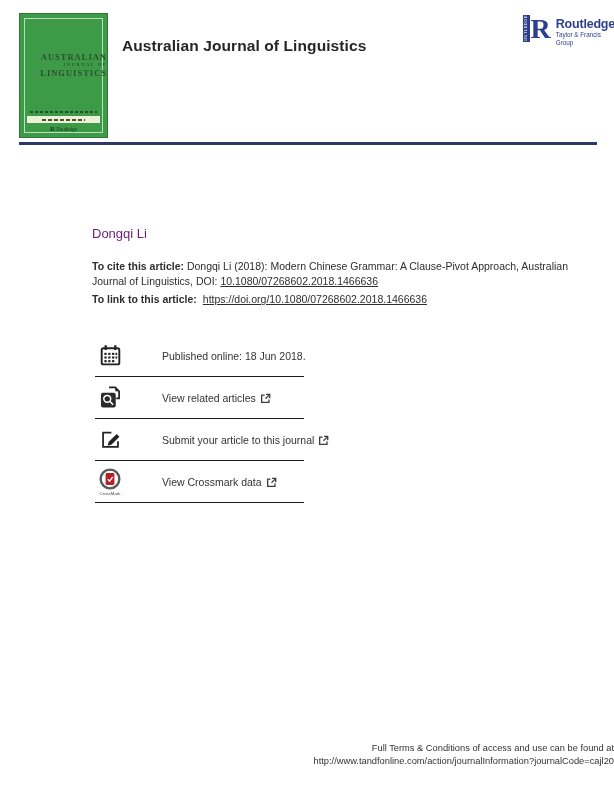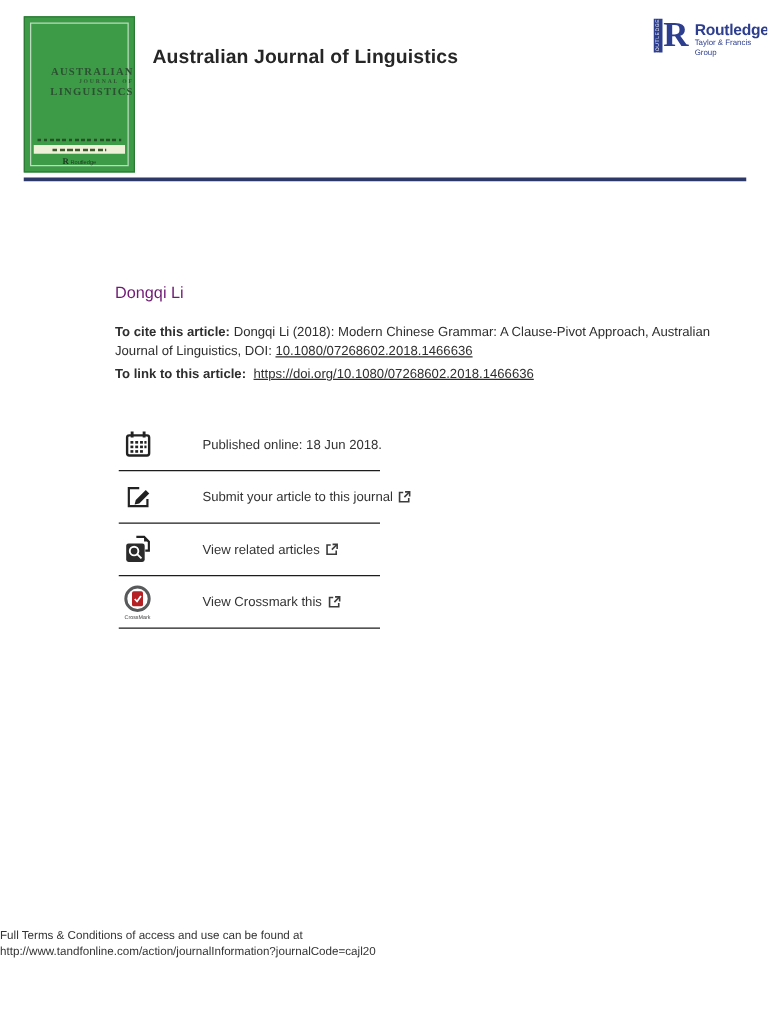--- a/index.html
+++ b/index.html
@@ -56,21 +56,21 @@
 
   
   .actions { position:absolute; left:95px; top:335px; width:209px; }
   .action-row { height:42px; display:flex; align-items:center; border-bottom:1.5px solid #1c1c1c; }
   .action-icon { width:24px; margin-left:3px; display:flex; flex-direction:column; align-items:center; flex:0 0 24px; }
   .action-label { margin-left:7px; font-size:10.5px; color:#333; white-space:nowrap;padding-left:33px; }
   .ext { margin-left:4px; position:relative; top:1px; }
   .cm-caption { font-size:4.3px; color:#454545; line-height:5px; margin-top:1px; }
 
   
-  .footer { position:absolute; left:0; right:0; top:742px; text-align:left; font-size:9.3px;
+  .footer { position:absolute; left:0; right:0; top:742px; text-align:right; font-size:9.3px;
             line-height:13px; color:#333; }
   .footer a { color:#333; text-decoration:none; }
 </style>
 </head>
 <body>
 
 <div class="page">
 
   <div class="cover">
     <div class="cover-frame"></div>
@@ -128,74 +128,74 @@
               <rect x="9.6" y="16.8" width="2.4" height="2.2"></rect>
               <rect x="13.6" y="16.8" width="2.4" height="2.2"></rect>
           </g>
         </svg>
       </span>
       <span class="action-label">Published online: 18 Jun 2018.</span>
     </div>
 
     <div class="action-row">
       <span class="action-icon">
+        <svg width="21" height="23" viewBox="0 0 22 24">
+          <path d="M9.5 1.5 h6.5 l4 4 V13 H17" fill="#fff" stroke="#222" stroke-width="1.8"></path>
+          <path d="M16 1.5 l4 4 h-4 z" fill="#222"></path>
+          <rect x="1" y="7" width="15.5" height="15.5" rx="2" fill="#2b2b2b"></rect>
+          <circle cx="7.6" cy="13.4" r="3.6" fill="none" stroke="#fff" stroke-width="1.6"></circle>
+          <path d="M10.2 16 l3.6 3.6" stroke="#fff" stroke-width="1.6"></path>
+        </svg>
+      </span>
+      <span class="action-label">View related articles</span>
+      <span class="ext">
+        <svg width="11" height="11" viewBox="0 0 12 12">
+          <path d="M5 2.2 H1.8 V10.2 H9.8 V7" fill="none" stroke="#3c3c3c" stroke-width="1.4"></path>
+          <path d="M6.6 1.6 H10.6 V5.6" fill="none" stroke="#3c3c3c" stroke-width="1.4"></path>
+          <path d="M10.2 2 L6 6.2" stroke="#3c3c3c" stroke-width="1.4"></path>
+        </svg>
+      </span>
+    </div>
+
+    <div class="action-row">
+      <span class="action-icon">
         <svg width="21" height="21" viewBox="0 0 24 24">
           <path d="M20.5 14 V20.5 H3.5 V4 H13" fill="none" stroke="#222" stroke-width="2"></path>
           <path d="M9.8 14.8 L19 5.6 L22.2 8.8 L13 18 L8.8 19 Z" fill="#222"></path>
         </svg>
       </span>
       <span class="action-label">Submit your article to this journal</span>
       <span class="ext">
         <svg width="11" height="11" viewBox="0 0 12 12">
           <path d="M5 2.2 H1.8 V10.2 H9.8 V7" fill="none" stroke="#3c3c3c" stroke-width="1.4"></path>
           <path d="M6.6 1.6 H10.6 V5.6" fill="none" stroke="#3c3c3c" stroke-width="1.4"></path>
           <path d="M10.2 2 L6 6.2" stroke="#3c3c3c" stroke-width="1.4"></path>
         </svg>
       </span>
     </div>
 
     <div class="action-row">
       <span class="action-icon">
-        <svg width="21" height="23" viewBox="0 0 22 24">
-          <path d="M9.5 1.5 h6.5 l4 4 V13 H17" fill="#fff" stroke="#222" stroke-width="1.8"></path>
-          <path d="M16 1.5 l4 4 h-4 z" fill="#222"></path>
-          <rect x="1" y="7" width="15.5" height="15.5" rx="2" fill="#2b2b2b"></rect>
-          <circle cx="7.6" cy="13.4" r="3.6" fill="none" stroke="#fff" stroke-width="1.6"></circle>
-          <path d="M10.2 16 l3.6 3.6" stroke="#fff" stroke-width="1.6"></path>
-        </svg>
-      </span>
-      <span class="action-label">View related articles</span>
+        <svg width="22" height="22" viewBox="0 0 24 24">
+          <circle cx="12" cy="12" r="10.2" fill="#fff" stroke="#58595b" stroke-width="2.6"></circle>
+          <rect x="7.2" y="5.4" width="9.6" height="13.2" rx="1.6" fill="#b52025"></rect>
+          <path d="M9.6 12.2 l2 2.2 L15 9.6" stroke="#fff" stroke-width="1.5" fill="none"></path>
+        </svg>
+        <span class="cm-caption">CrossMark</span>
+      </span>
+      <span class="action-label">View Crossmark data</span>
       <span class="ext">
         <svg width="11" height="11" viewBox="0 0 12 12">
           <path d="M5 2.2 H1.8 V10.2 H9.8 V7" fill="none" stroke="#3c3c3c" stroke-width="1.4"></path>
           <path d="M6.6 1.6 H10.6 V5.6" fill="none" stroke="#3c3c3c" stroke-width="1.4"></path>
           <path d="M10.2 2 L6 6.2" stroke="#3c3c3c" stroke-width="1.4"></path>
         </svg>
       </span>
     </div>
 
-    <div class="action-row">
-      <span class="action-icon">
-        <svg width="22" height="22" viewBox="0 0 24 24">
-          <circle cx="12" cy="12" r="10.2" fill="#fff" stroke="#58595b" stroke-width="2.6"></circle>
-          <rect x="7.2" y="5.4" width="9.6" height="13.2" rx="1.6" fill="#b52025"></rect>
-          <path d="M9.6 12.2 l2 2.2 L15 9.6" stroke="#fff" stroke-width="1.5" fill="none"></path>
-        </svg>
-        <span class="cm-caption">CrossMark</span>
-      </span>
-      <span class="action-label">View Crossmark this</span>
-      <span class="ext">
-        <svg width="11" height="11" viewBox="0 0 12 12">
-          <path d="M5 2.2 H1.8 V10.2 H9.8 V7" fill="none" stroke="#3c3c3c" stroke-width="1.4"></path>
-          <path d="M6.6 1.6 H10.6 V5.6" fill="none" stroke="#3c3c3c" stroke-width="1.4"></path>
-          <path d="M10.2 2 L6 6.2" stroke="#3c3c3c" stroke-width="1.4"></path>
-        </svg>
-      </span>
-    </div>
-
   </div>
 
   <div class="footer">
     <div>Full Terms &amp; Conditions of access and use can be found at</div>
     <a href="#">http://www.tandfonline.com/action/journalInformation?journalCode=cajl20</a>
   </div>
 
 </div>
 
 </body></html>

